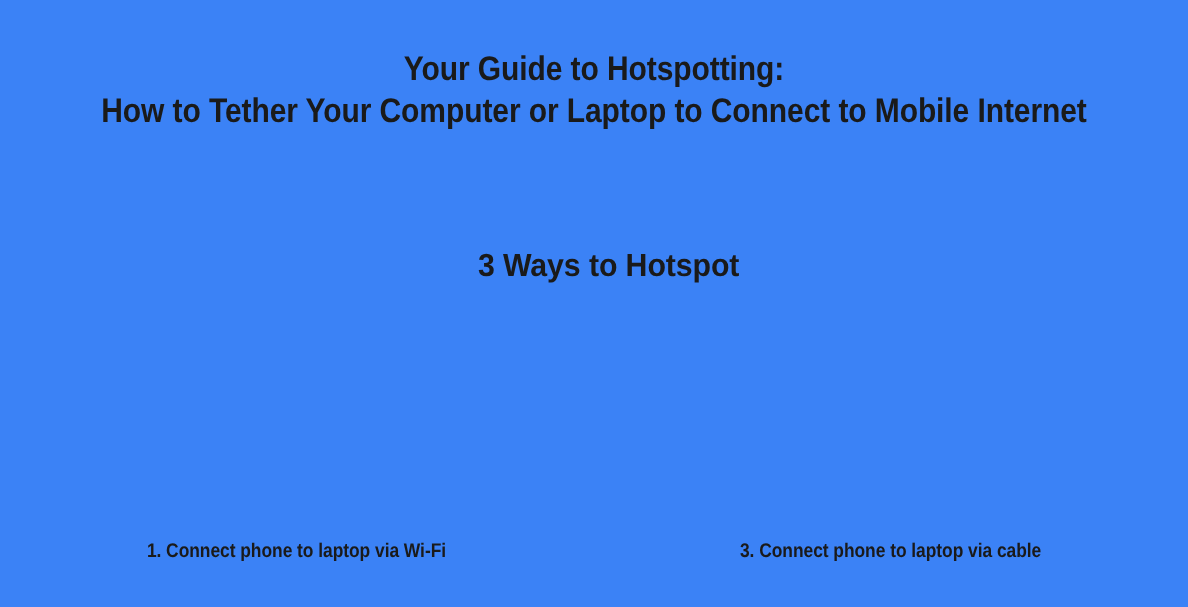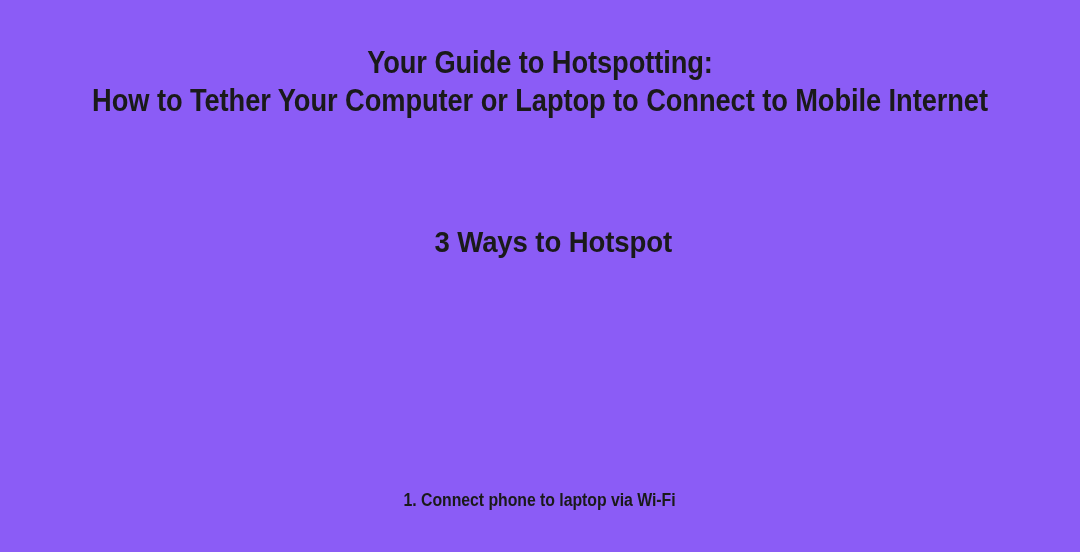--- a/index.html
+++ b/index.html
@@ -14,21 +14,21 @@
     overflow: hidden;
     font-family: "Liberation Sans", sans-serif;
     color: #1a1a1a;
     -webkit-font-smoothing: antialiased;
   }
 
   .page {
     position: relative;
     width: 1080px;
     height: 552px;
-    background: #8b5cf6;
+    background: #3b82f6;
   }
 
   
   .title-block {
     position: absolute;
     left: 0;
     top: 44px;
     width: 1080px;
     text-align: center;
   }
@@ -124,15 +124,18 @@
   <div class="steps-band">
     <div class="step-illustration"></div>
     <div class="step-illustration"></div>
     <div class="step-illustration"></div>
   </div>
 
   <div class="captions-row">
     <div class="caption">
       <span class="caption-text">1. Connect phone to laptop via Wi-Fi</span>
     </div>
+    <div class="caption">
+      <span class="caption-text">3. Connect phone to laptop via cable</span>
+    </div>
   </div>
 
 </div>
 
 </body></html>

